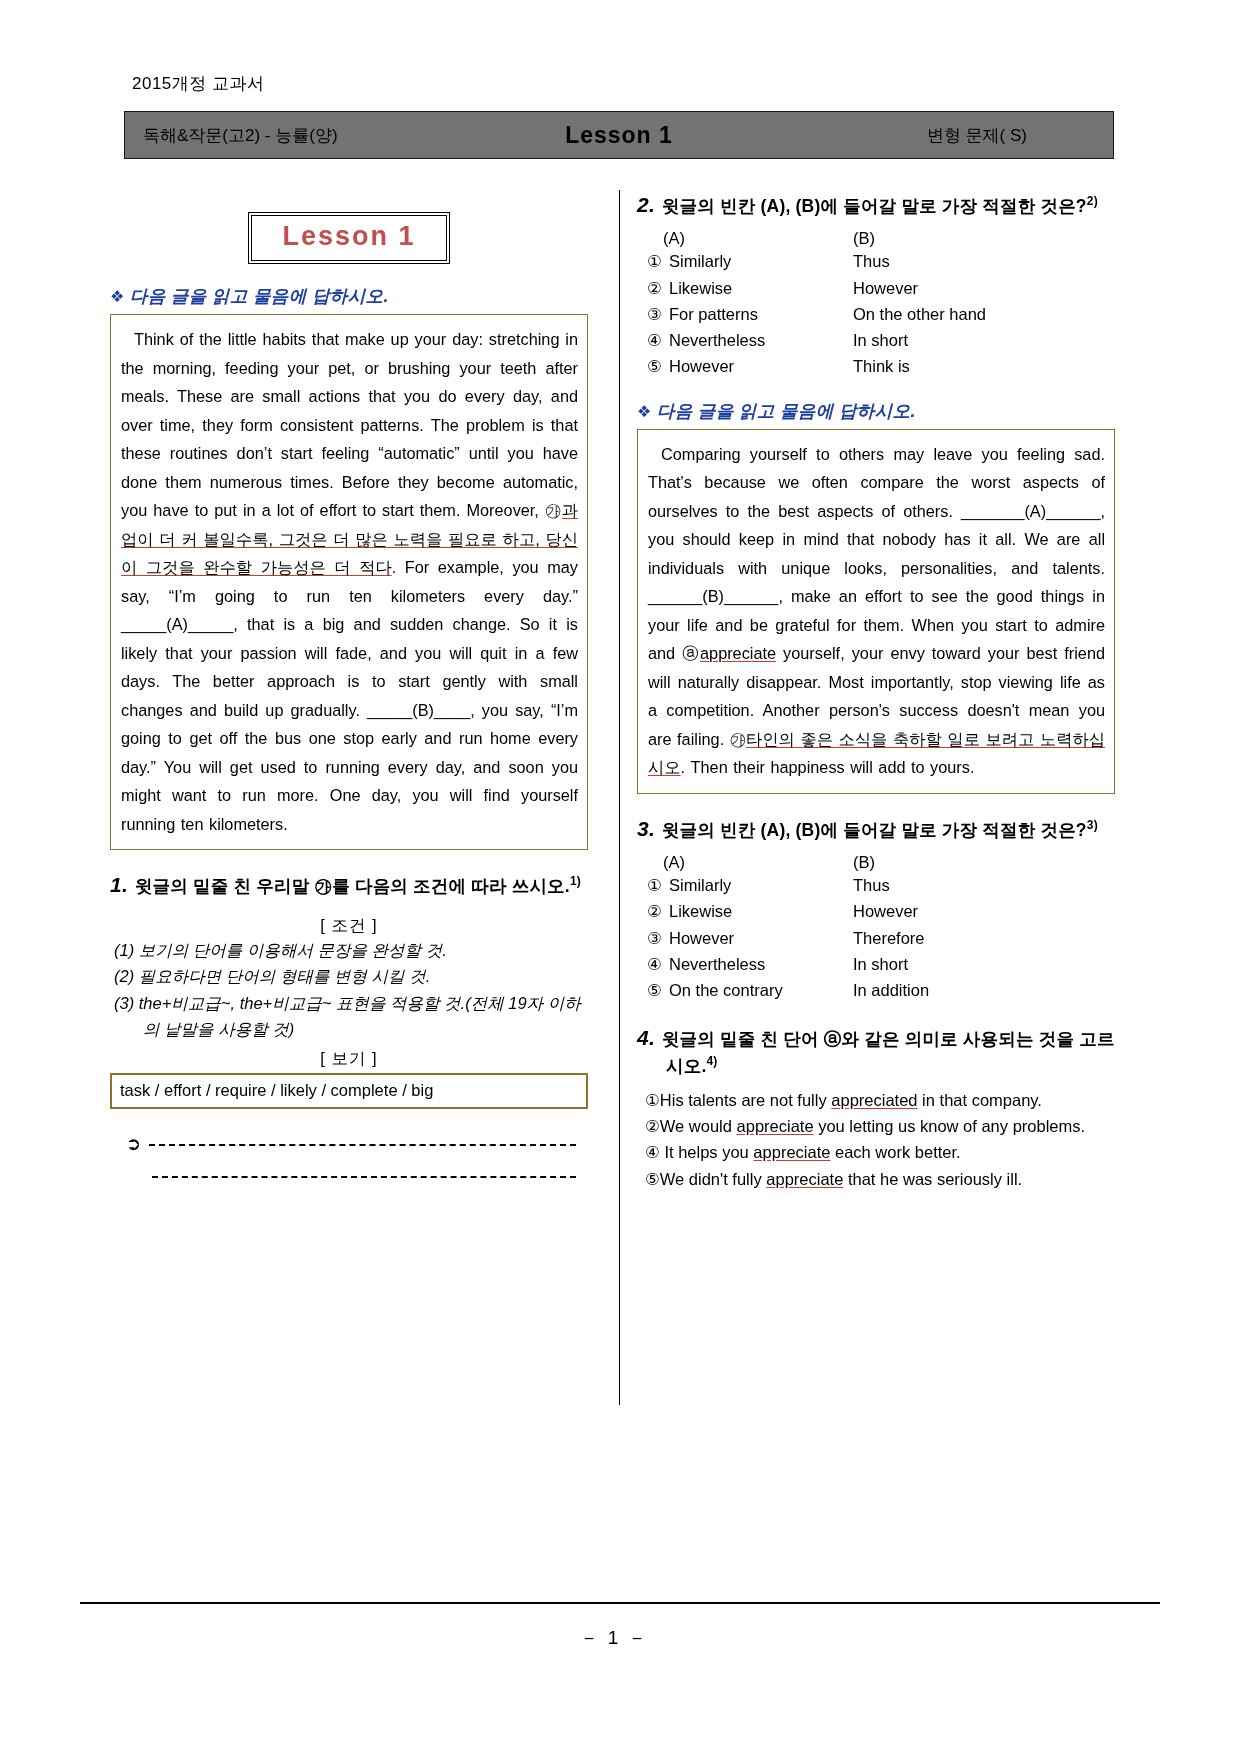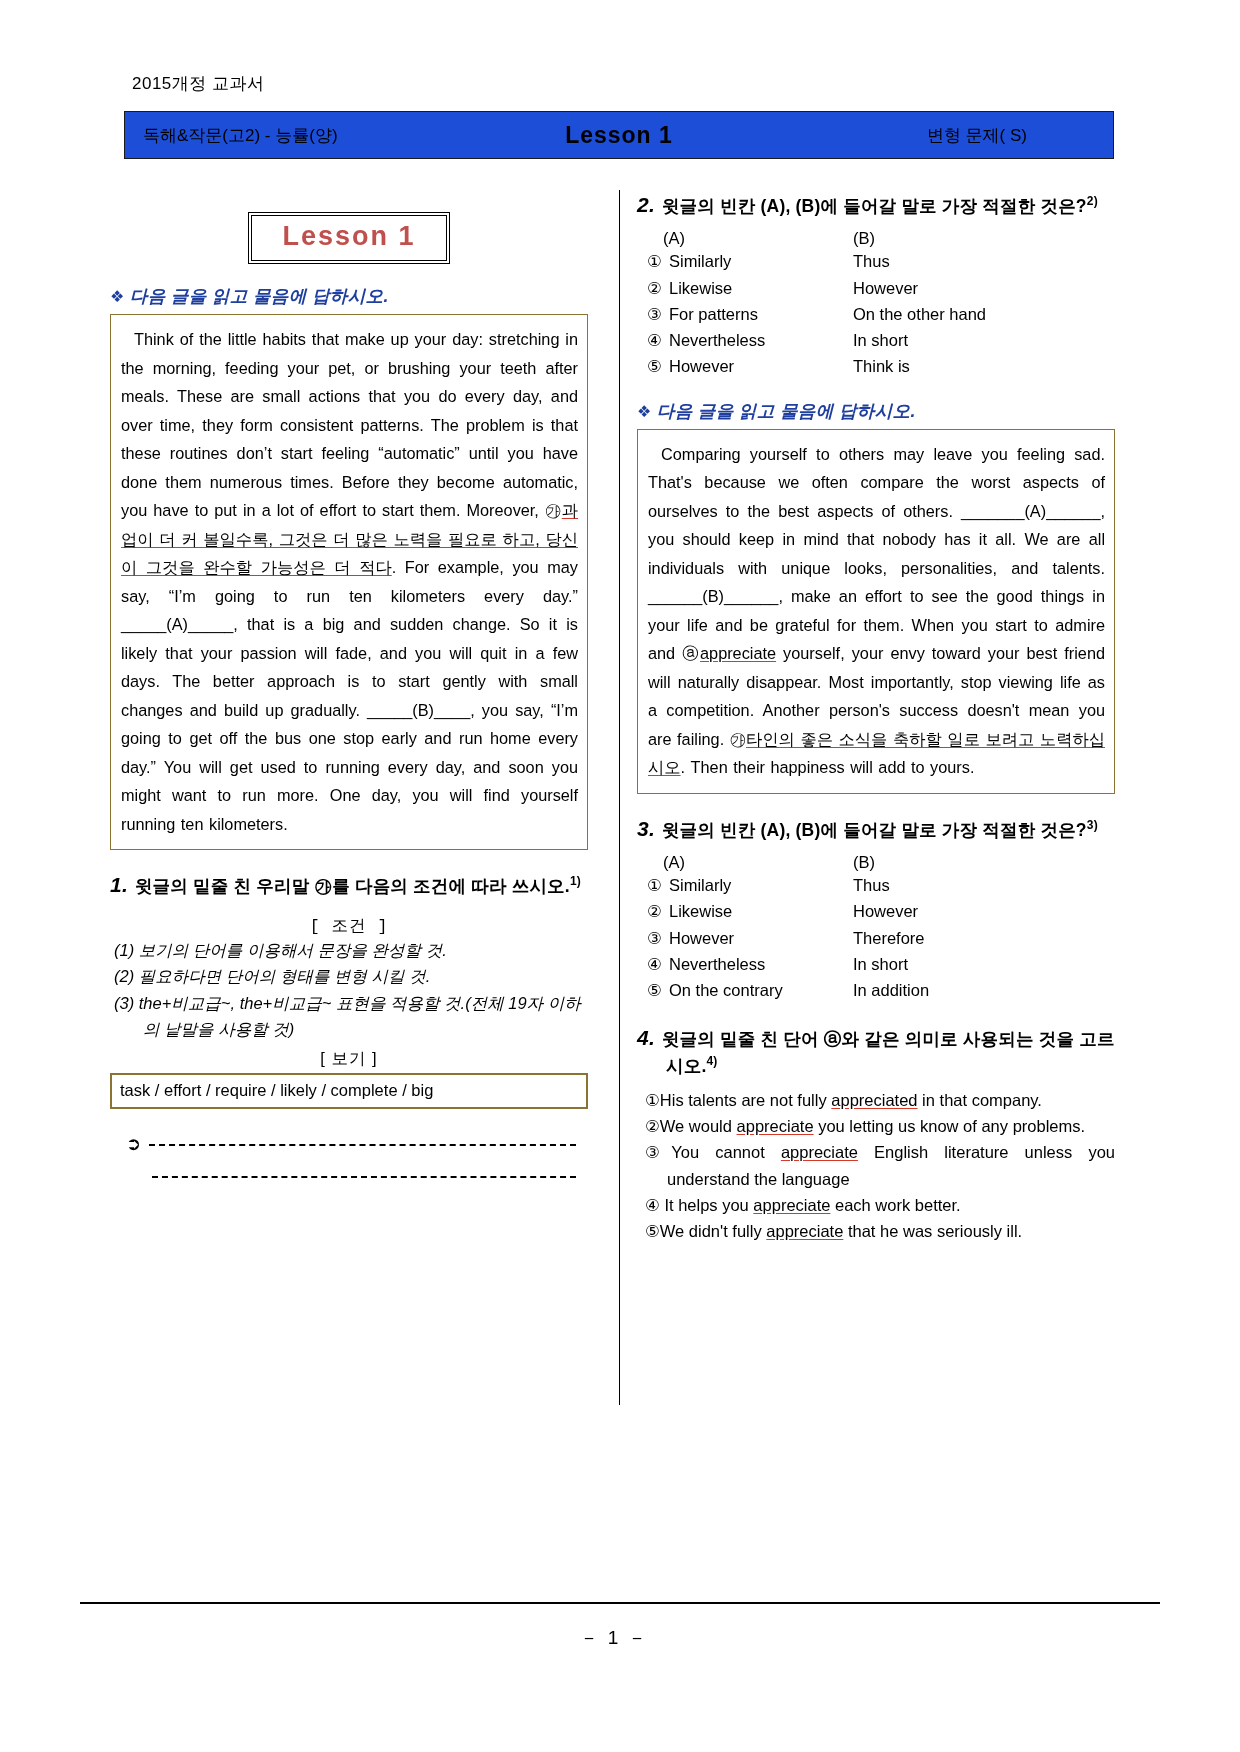--- a/index.html
+++ b/index.html
@@ -33,21 +33,21 @@
     color: #000;
   }
 
   
   .header-bar {
     position: absolute;
     left: 124px;
     top: 111px;
     width: 990px;
     height: 48px;
-    background: #1d4ed8;
+    background: #737373;
     border: 1px solid #1a1a1a;
     box-sizing: border-box;
     display: flex;
     align-items: center;
   }
   .header-left {
     position: absolute;
     left: 18px;
     font-size: 17px;
     color: #000;
@@ -207,21 +207,20 @@
   }
   .choice-row .mark { width: 22px; }
   .choice-row .a-col { width: 184px; }
 
   
   .cond-title {
     text-align: center;
     font-size: 16.5px;
     margin-top: 14px;
     letter-spacing: 1px;
-    font-family: Liberation Mono, monospace;
   }
   .cond-item {
     font-size: 16.5px;
     line-height: 1.6;
     padding-left: 29px;
     text-indent: -29px;
     margin-left: 4px;
     font-style: italic;
   }
   .bogi-title {
@@ -417,23 +416,20 @@
         <span class="q-num">4.</span><span>윗글의 밑줄 친 단어 ⓐ와 같은 의미로 사용되는 것을  고르시오.</span><span class="sup">4)</span>
       </div>
       <div style="height:8px"></div>
       <div class="eng-choice">
         <span>①</span><span>His talents are not fully </span><span class="red-u">appreciated</span><span> in that company.</span>
       </div>
       <div class="eng-choice">
         <span>②</span><span>We would </span><span class="red-u">appreciate</span><span> you letting us know of any problems.</span>
       </div>
       <div class="eng-choice">
-        <span>③</span><span>You cannot </span><span class="red-u">appreciate</span><span> English literature unless you understand the language</span>
-      </div>
-      <div class="eng-choice">
         <span>④</span><span> It helps you </span><span class="red-u">appreciate</span><span> each work better.</span>
       </div>
       <div class="eng-choice">
         <span>⑤</span><span>We didn't fully </span><span class="red-u">appreciate</span><span> that he was seriously ill.</span>
       </div>
     </div>
 
   </div>
 
   <div class="bottom-rule"></div>

